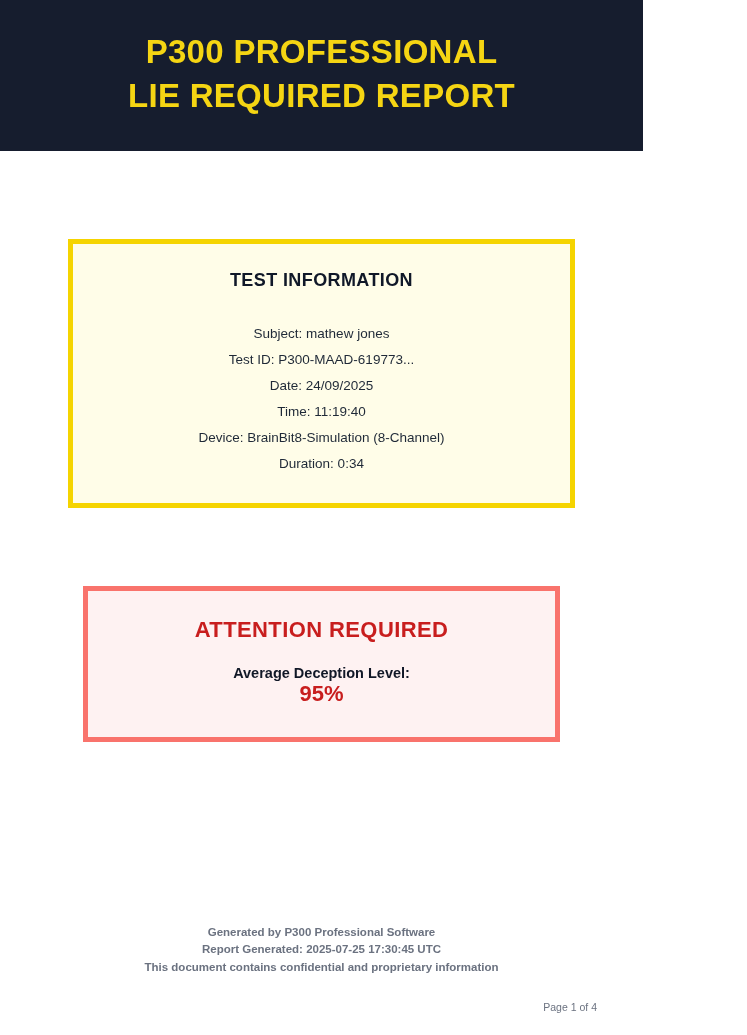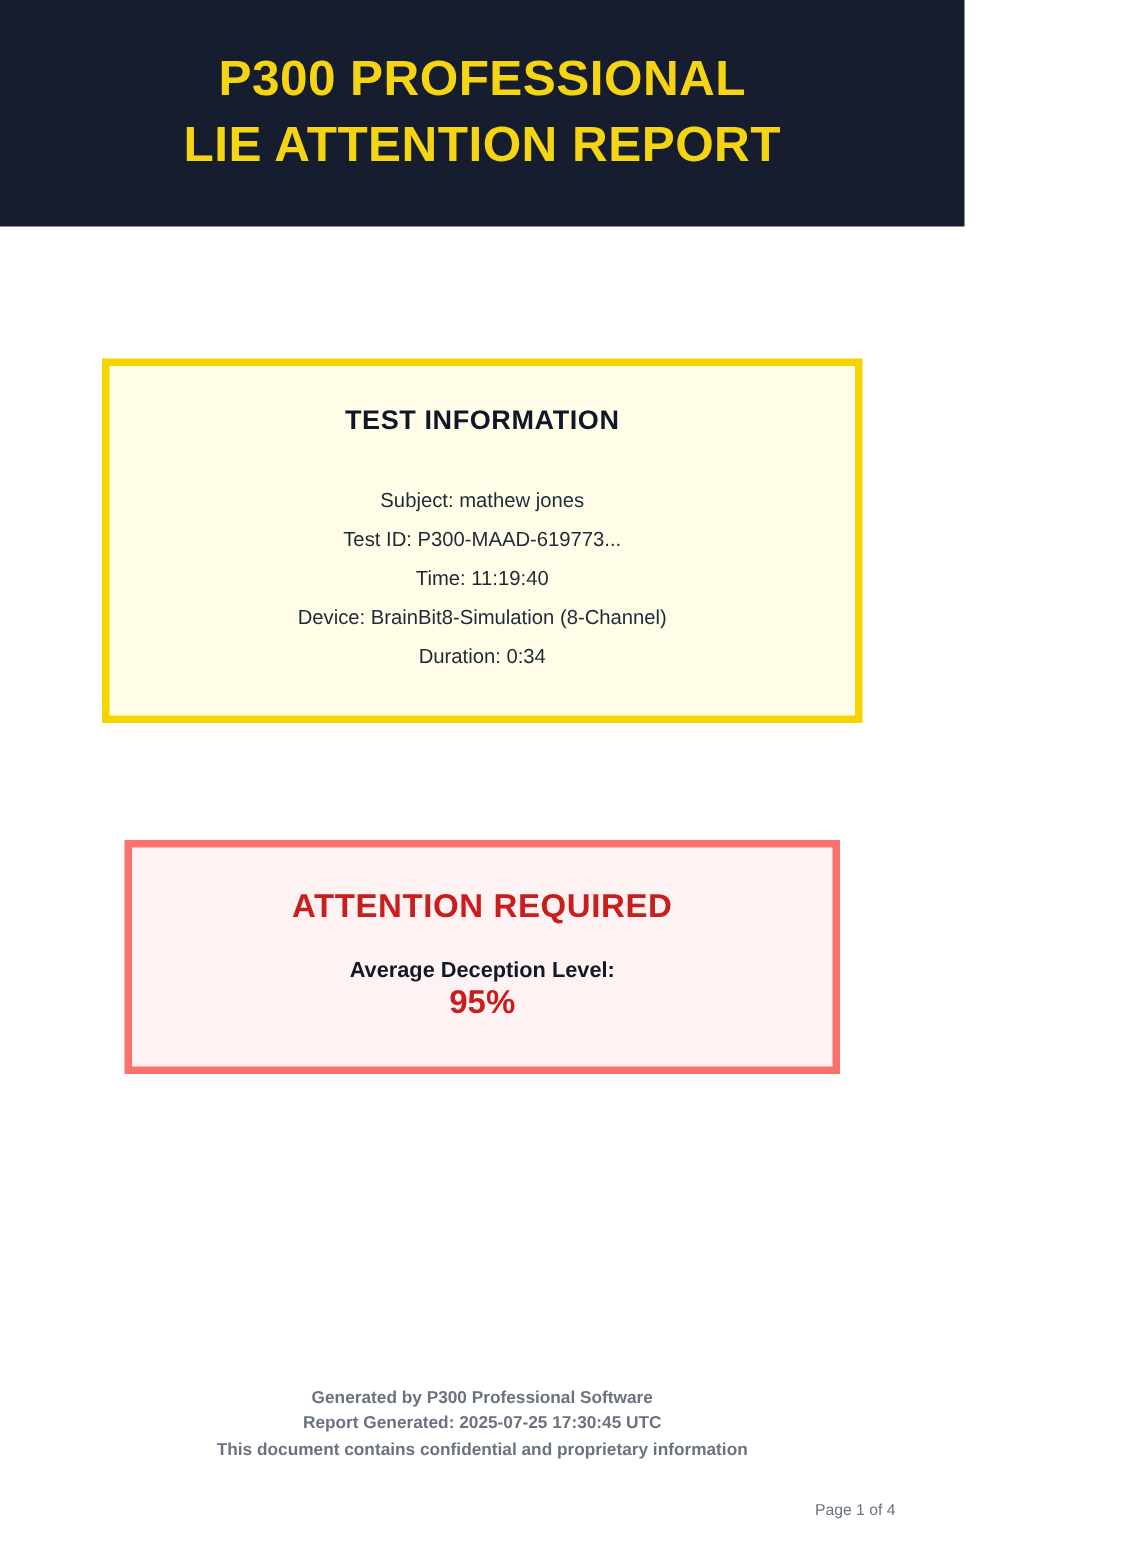--- a/index.html
+++ b/index.html
@@ -108,29 +108,30 @@
   }
 </style>
 </head>
 <body>
 
 <div class="page">
 
   <div class="header-band">
     <h1 class="header-title">
       <span>P300 PROFESSIONAL</span>
-      <span class="line2">LIE ATTENTION REPORT</span>
+      <span class="line2">LIE REQUIRED REPORT</span>
     </h1>
   </div>
 
 
   <div class="info-box">
     <div class="info-box-title">TEST INFORMATION</div>
     <div class="info-line">Subject: mathew jones</div>
     <div class="info-line">Test ID: P300-MAAD-619773...</div>
+    <div class="info-line">Date: 24/09/2025</div>
     <div class="info-line">Time: 11:19:40</div>
     <div class="info-line">Device: BrainBit8-Simulation (8-Channel)</div>
     <div class="info-line">Duration: 0:34</div>
   </div>
 
   <div class="alert-box">
     <div class="alert-title">ATTENTION REQUIRED</div>
     <div class="alert-label">Average Deception Level:</div>
     <div class="alert-value">95%</div>
   </div>

